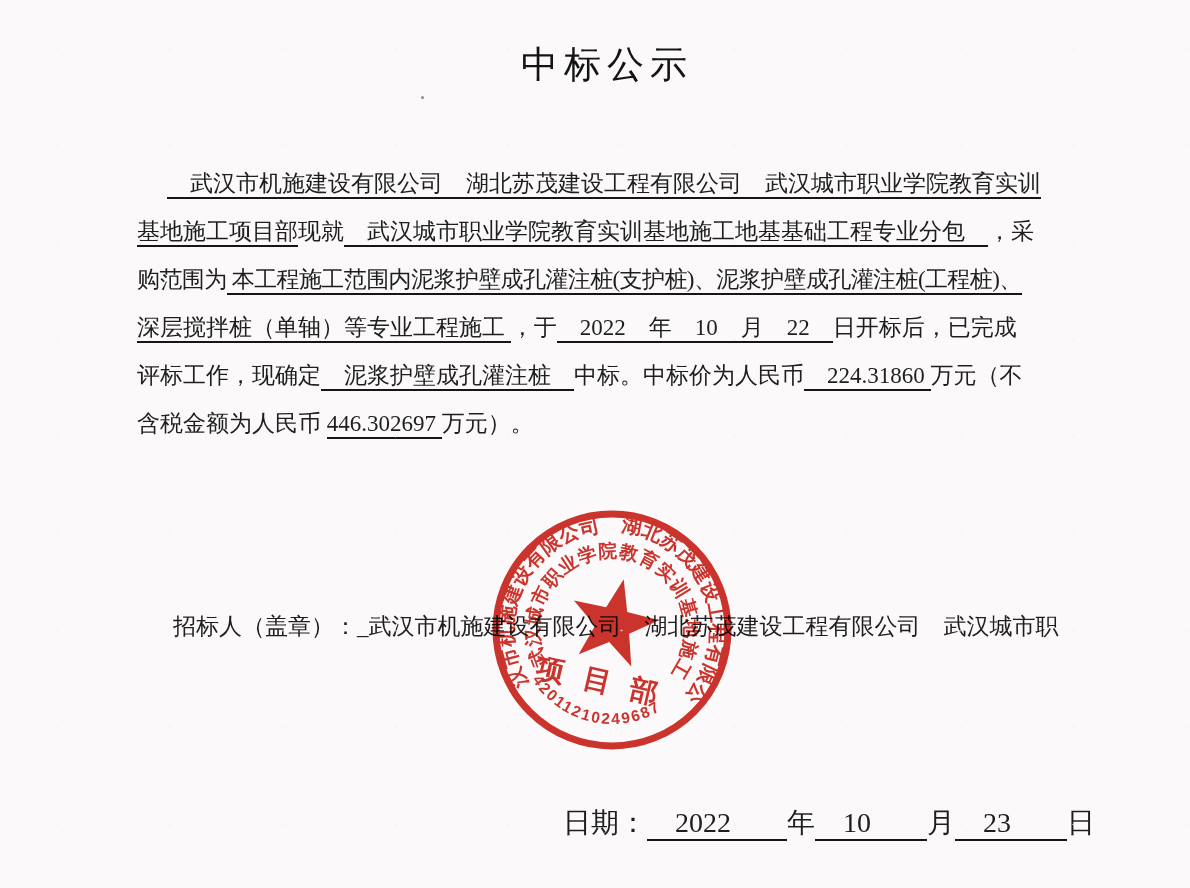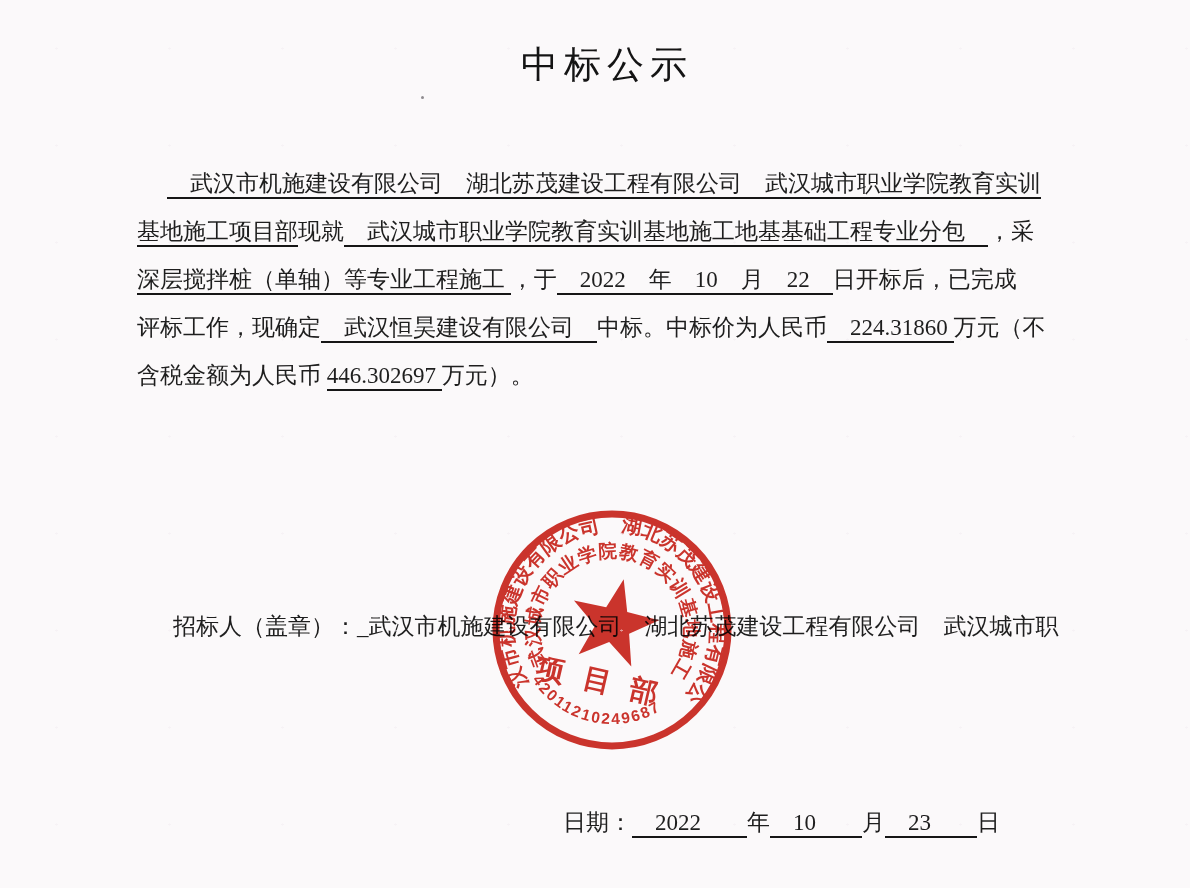--- a/index.html
+++ b/index.html
@@ -32,41 +32,42 @@
   .indent2{text-indent:24px;}
   .indent3{text-indent:36px;}
   .tight{letter-spacing:-0.6px;}
   .u{border-bottom:2px solid #161616;padding-bottom:1px;text-align:center;}
   .bidder{
     position:absolute;left:137px;top:602px;width:932px;
     font-size:23px;line-height:50px;white-space:nowrap;
   }
   .dateline{
     position:absolute;left:563px;top:799px;
-    font-size:23px;line-height:48px;white-space:nowrap;
+    font-size:28px;line-height:48px;white-space:nowrap;
   }
   .seal{
     position:absolute;left:488px;top:502px;width:252px;height:260px;
     mix-blend-mode:multiply;opacity:.93;
   }
   .seal text{font-family:"Liberation Sans","DejaVu Sans",sans-serif;}
 </style>
 </head>
 <body>
 
 <div class="page">
 
   <div class="title">中标公示</div>
   <div class="speck"></div>
 
   <div class="doc">
     <div class="line indent1"><span class="u">　武汉市机施建设有限公司　湖北苏茂建设工程有限公司　武汉城市职业学院教育实训</span></div>
     <div class="line"><span class="u">基地施工项目部</span><span>现就</span><span class="u">　武汉城市职业学院教育实训基地施工地基基础工程专业分包　</span><span>，采</span></div>
+    <div class="line tight"><span>购范围为</span><span class="u"> 本工程施工范围内泥浆护壁成孔灌注桩(支护桩)、泥浆护壁成孔灌注桩(工程桩)、</span></div>
     <div class="line"><span class="u">深层搅拌桩（单轴）等专业工程施工 </span><span>，于</span><span class="u">　2022　年　10　月　22　</span><span>日开标后，已完成</span></div>
-    <div class="line"><span>评标工作，现确定</span><span class="u">　武汉恒昊建设有限公司　</span><span>中标。中标价为人民币</span><span class="u">　224.31860 </span><span>万元（不</span></div>
+    <div class="line"><span>评标工作，现确定</span><span class="u">　泥浆护壁成孔灌注桩　</span><span>中标。中标价为人民币</span><span class="u">　224.31860 </span><span>万元（不</span></div>
     <div class="line"><span>含税金额为人民币 </span><span class="u">446.302697 </span><span>万元）。</span></div>
   </div>
 
   <div class="bidder">
     <div class="line indent3"><span>招标人（盖章）：_武汉市机施建设有限公司　湖北苏茂建设工程有限公司　武汉城市职</span></div>
   </div>
 
   <div class="dateline"><span>日期：</span><span class="u">　2022　　</span><span>年</span><span class="u">　10　　</span><span>月</span><span class="u">　23　　</span><span>日</span></div>
 
   <svg class="seal" viewBox="0 0 252 260" xmlns="http://www.w3.org/2000/svg">

